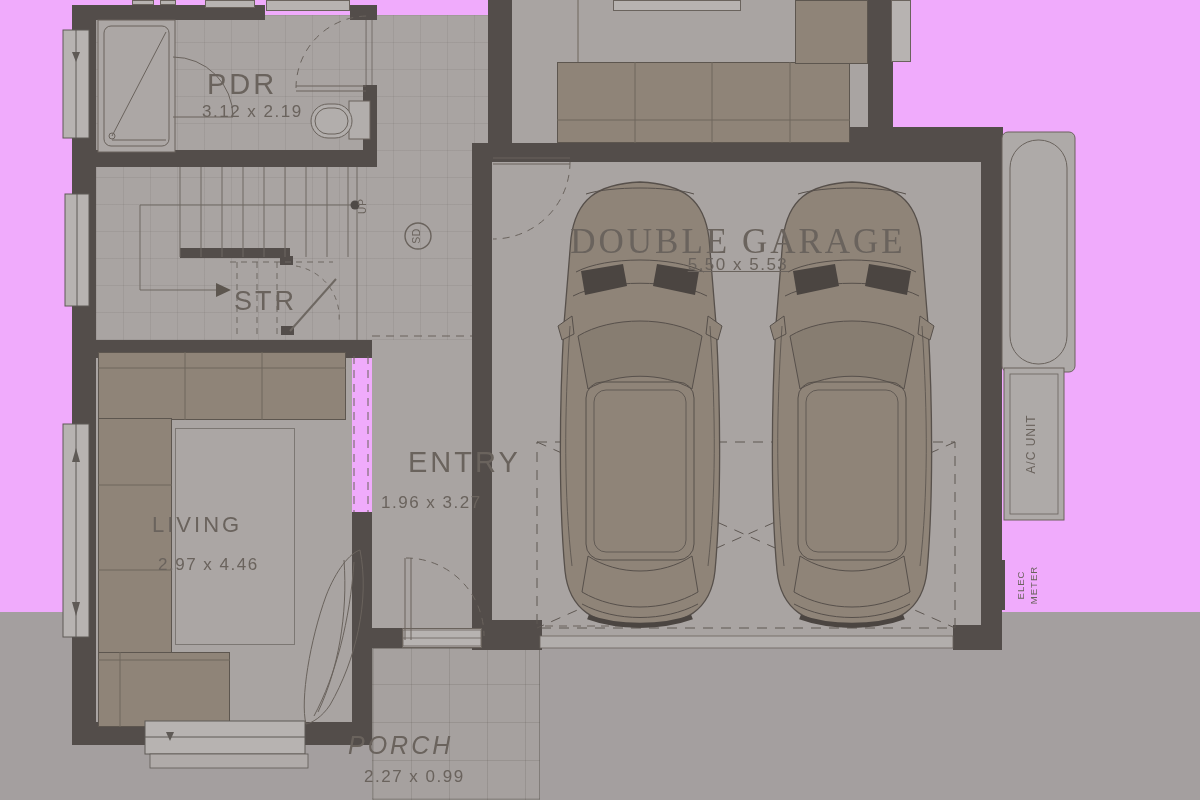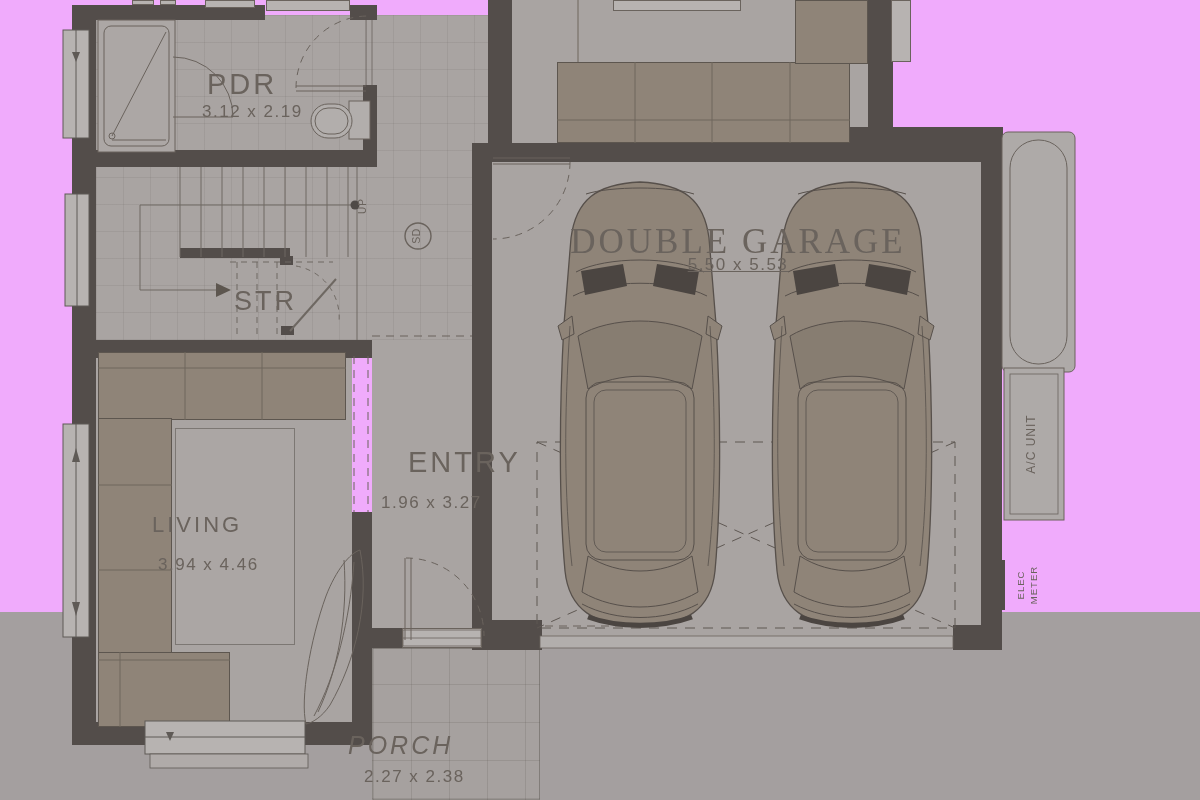--- a/index.html
+++ b/index.html
@@ -202,30 +202,30 @@
     </g>
   </svg>
 
   <div class="lbl room-name" style="left:207px;top:70px;">PDR</div>
   <div class="lbl dims" style="left:202px;top:103px;">3.12 x 2.19</div>
 
   <div class="lbl room-name" style="left:234px;top:278px;font-size:27px;margin-top:10px;">STR</div>
   <div class="lbl small-rot" style="left:352px;top:200px;width:24px;height:12px;font-size:10px;">UP</div>
 
   <div class="lbl room-name" style="left:152px;top:514px;font-size:22px;">LIVING</div>
-  <div class="lbl dims" style="left:158px;top:556px;">3.94 x 4.46</div>
+  <div class="lbl dims" style="left:158px;top:556px;">2.97 x 4.46</div>
 
   <div class="lbl room-name" style="left:376px;top:448px;margin-left:32px;">ENTRY</div>
   <div class="lbl dims" style="left:381px;top:494px;">1.96 x 3.27</div>
 
   <div class="lbl room-name" style="left:563px;top:224px;width:350px;text-align:center;font-size:35px;font-family:Liberation Serif, serif;">DOUBLE GARAGE</div>
   <div class="lbl dims" style="left:633px;top:256px;width:210px;text-align:center;text-decoration:underline;">5.50 x 5.53</div>
 
   <div class="lbl room-name" style="left:348px;top:733px;font-size:25px;font-style:italic;">PORCH</div>
-  <div class="lbl dims" style="left:364px;top:768px;">2.27 x 2.38</div>
+  <div class="lbl dims" style="left:364px;top:768px;">2.27 x 0.99</div>
 
   <div class="lbl small-rot" style="left:406px;top:229px;width:24px;height:14px;font-size:10.5px;letter-spacing:0.5px;">SD</div>
 
   <div class="lbl small-rot" style="left:992px;top:437px;width:80px;height:14px;font-size:12px;">A/C UNIT</div>
 
   <div class="lbl small-rot" style="left:997px;top:572px;width:60px;height:26px;font-size:9.5px;line-height:13px;">
     <div>ELEC</div>
     <div>METER</div>
   </div>
 

